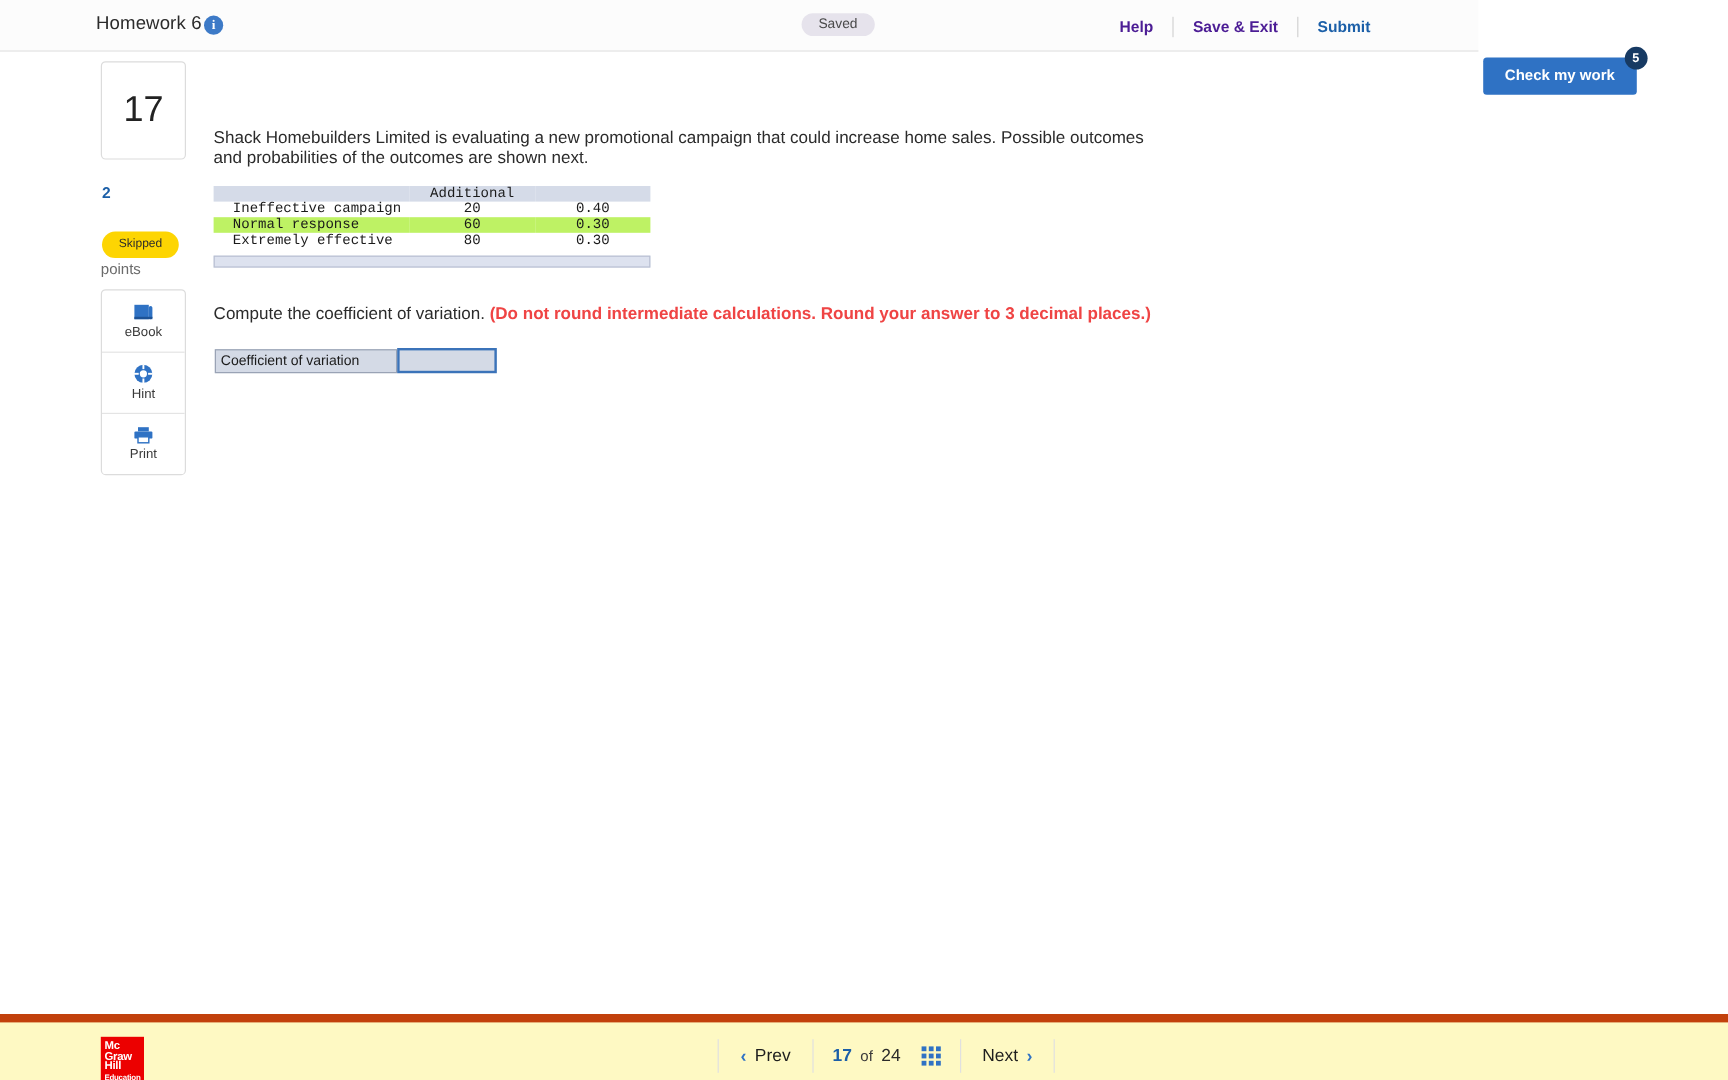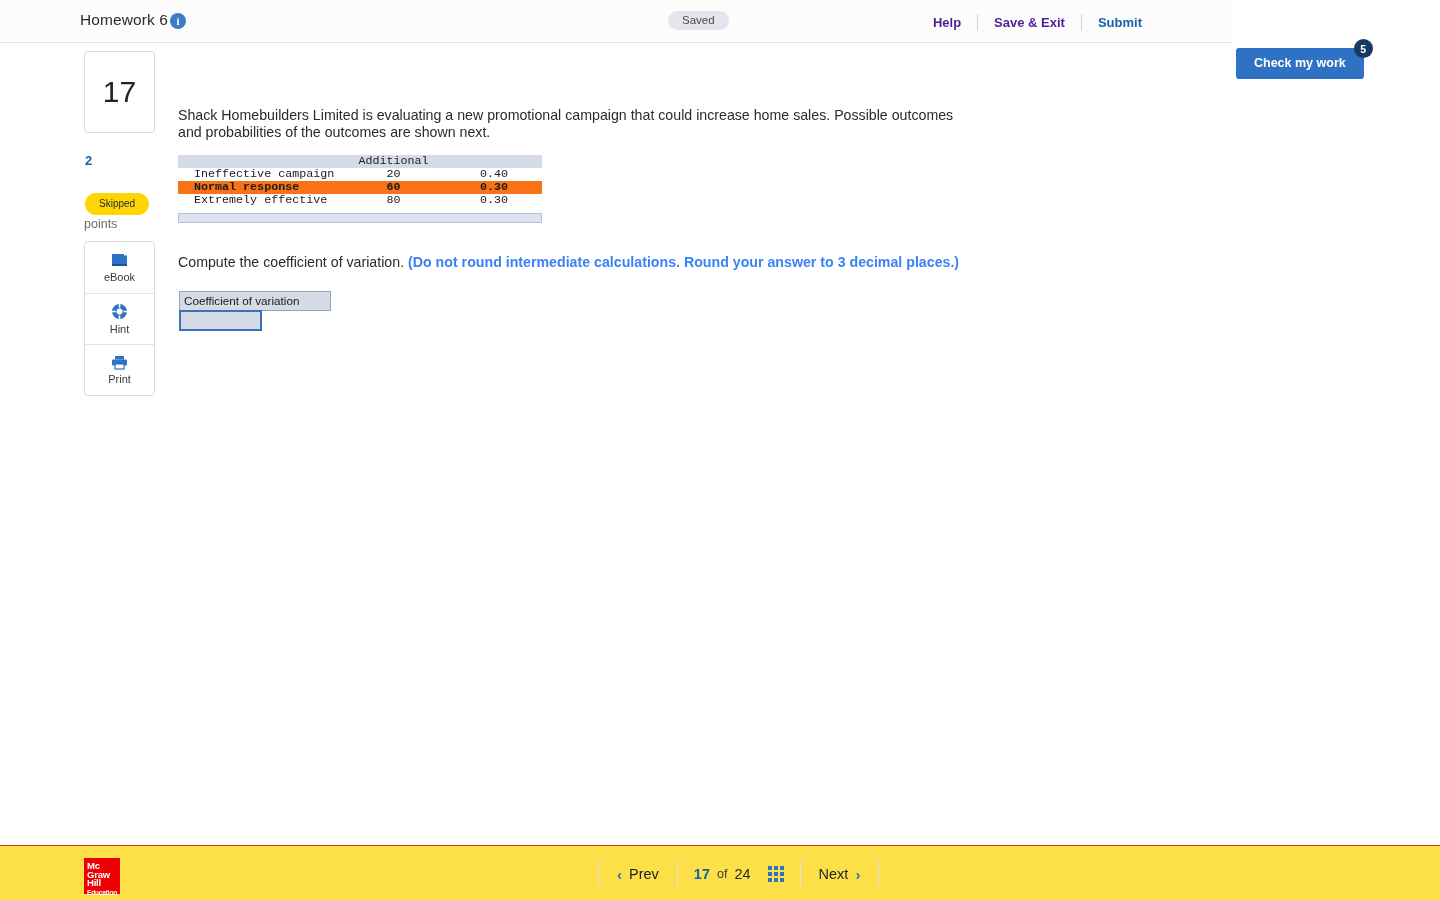--- a/index.html
+++ b/index.html
@@ -121,58 +121,58 @@
     width: 364px;
   }
   table.data thead td { background: #d5dbe8; padding: 0; }
   table.data thead tr.hrow1 td { height: 13px; }
   table.data thead tr.hrow2 td { height: 13px; padding-bottom: 3px; }
   table.data td { padding: 0; line-height: 13px; white-space: pre; }
   .c1 { width: 163px; padding-left: 14px !important; }
   .c2 { width: 105px; text-align: center; }
   .c3 { width: 96px; text-align: center; }
   table.data tbody tr td { height: 13.2px; }
-  table.data tbody tr.alt td { background: #f97316; font-weight: bold; }
+  table.data tbody tr.alt td { background: #bef264; }
   table.data tbody tr td:first-child { padding-left: 16px !important; }
   .thead-center { text-align: center; }
   .scrollbar {
     margin-top: 5px; height: 10px; width: 364px;
     background: #dde2ef; border: 1px solid #b9c0d2;
     cursor: pointer;
   }
 
   .prompt {
     position: absolute; left: 178px; top: 254px;
     font-size: 14.2px; color: #2b2b2b;
   }
-  .prompt b { color: #3b82f6; }
+  .prompt b { color: #ef4444; }
 
   .ansrow {
     position: absolute; left: 179px; top: 291px;
-    display: flex; align-items: stretch; flex-direction: column;
+    display: flex; align-items: stretch;
   }
   .ans-label {
     width: 152px; height: 20px;
     background: #d4dae6; border: 1px solid #9aa3b5;
     font-size: 11.7px; color: #1a1a1a;
     padding: 2px 0 0 4px;
   }
   .ans-input {
     width: 83px; height: 21px; margin-top: -1px;
     background: #d4dae6; border: 2px solid #3b73b9;
     font-size: 11.7px; color: #1a1a1a;
     padding: 0 4px; outline: none;
     font-family: "Liberation Sans", sans-serif;
   }
 
   
   .footer {
     position: absolute; left: 0; top: 845px;
     width: 1440px; height: 55px;
-    background: #fde047; border-top: 1px solid #c2410c;
+    background: #fef9c3; border-top: 7px solid #c2410c;
   }
   .logo {
     position: absolute; left: 84px; top: 12px;
     width: 36px; height: 36px; background: #ec0000;
     color: #fff; font-weight: bold;
     font-size: 9.5px; line-height: 8.6px;
     padding: 4px 0 0 3px; letter-spacing: -.2px;
   }
   .logo .edu { font-size: 6.6px; line-height: 8px; display: block; margin-top: 1px; }
   .nav {

